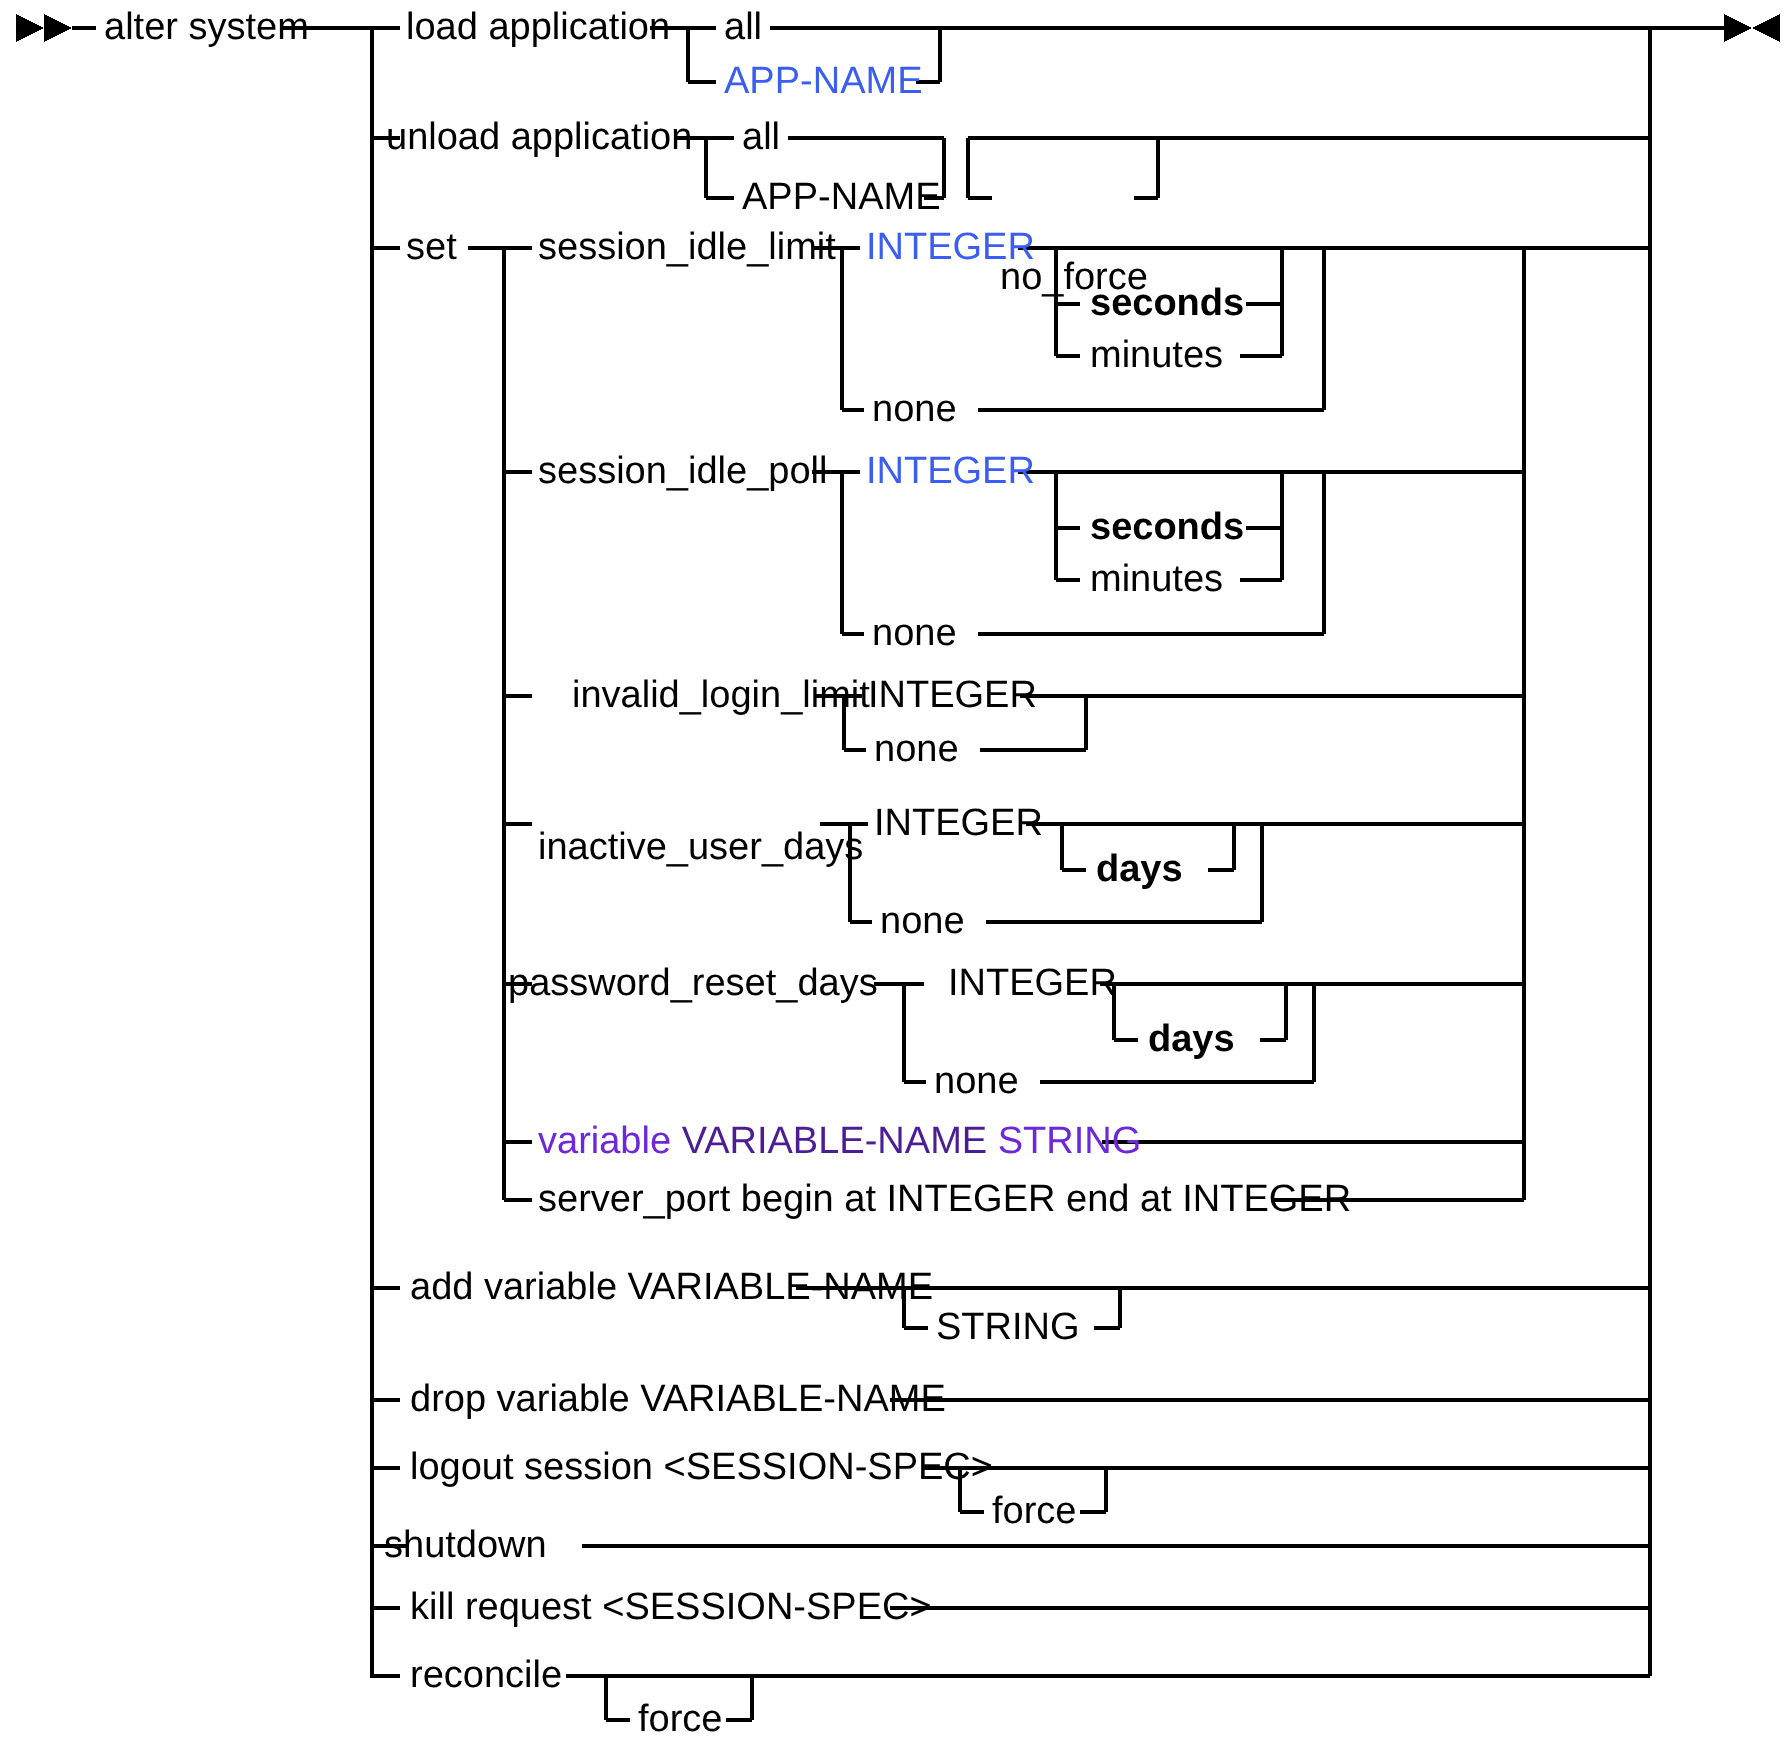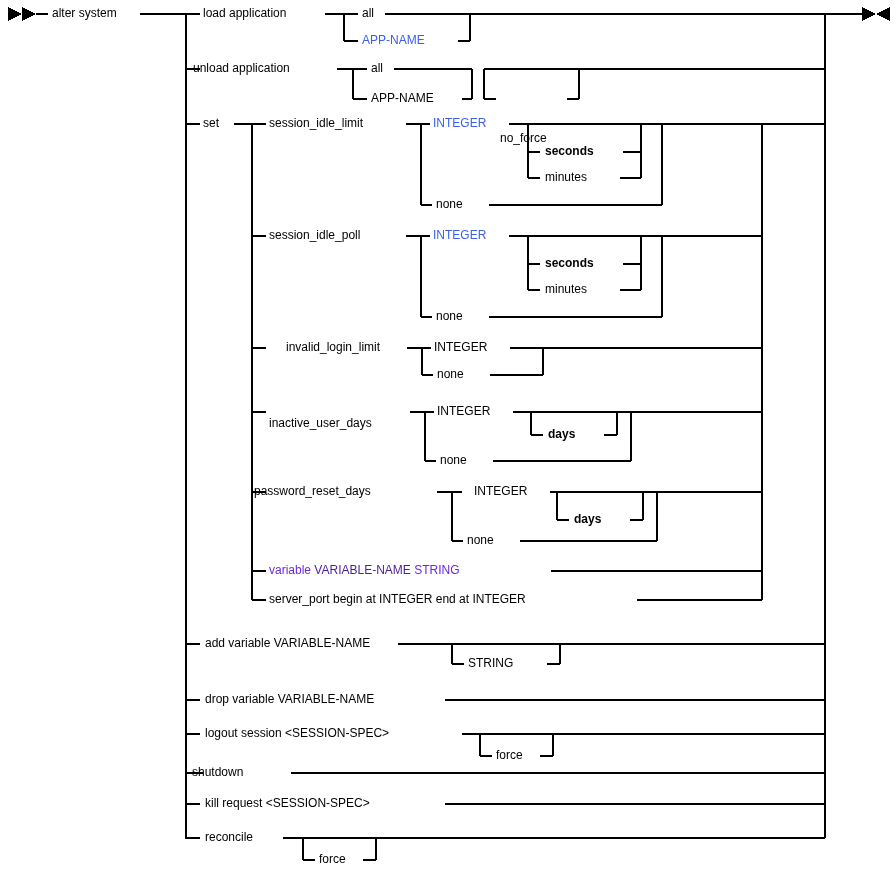--- a/index.html
+++ b/index.html
@@ -7,21 +7,21 @@
     width:896px;height:872px;
     font-family:"Liberation Sans", sans-serif;
     color:#000;
     position:relative;
     overflow:hidden;
   }
   #diagram{position:absolute;left:0;top:0;width:896px;height:872px;}
   .lbl{
     position:absolute;
     font-family:"Liberation Sans", sans-serif;
-    font-size:12px;
+    font-size:19px;
     line-height:15.5px;
     white-space:nowrap;
     color:#000;
     transform:translateY(-50%);
   }
   .lbl.bold{font-weight:bold;}
   .lbl.var{color:#3B5EF0;}
   .lbl .var{color:#4c1d95;}
   .lbl .blk{color:#6d28d9;}
 </style>

